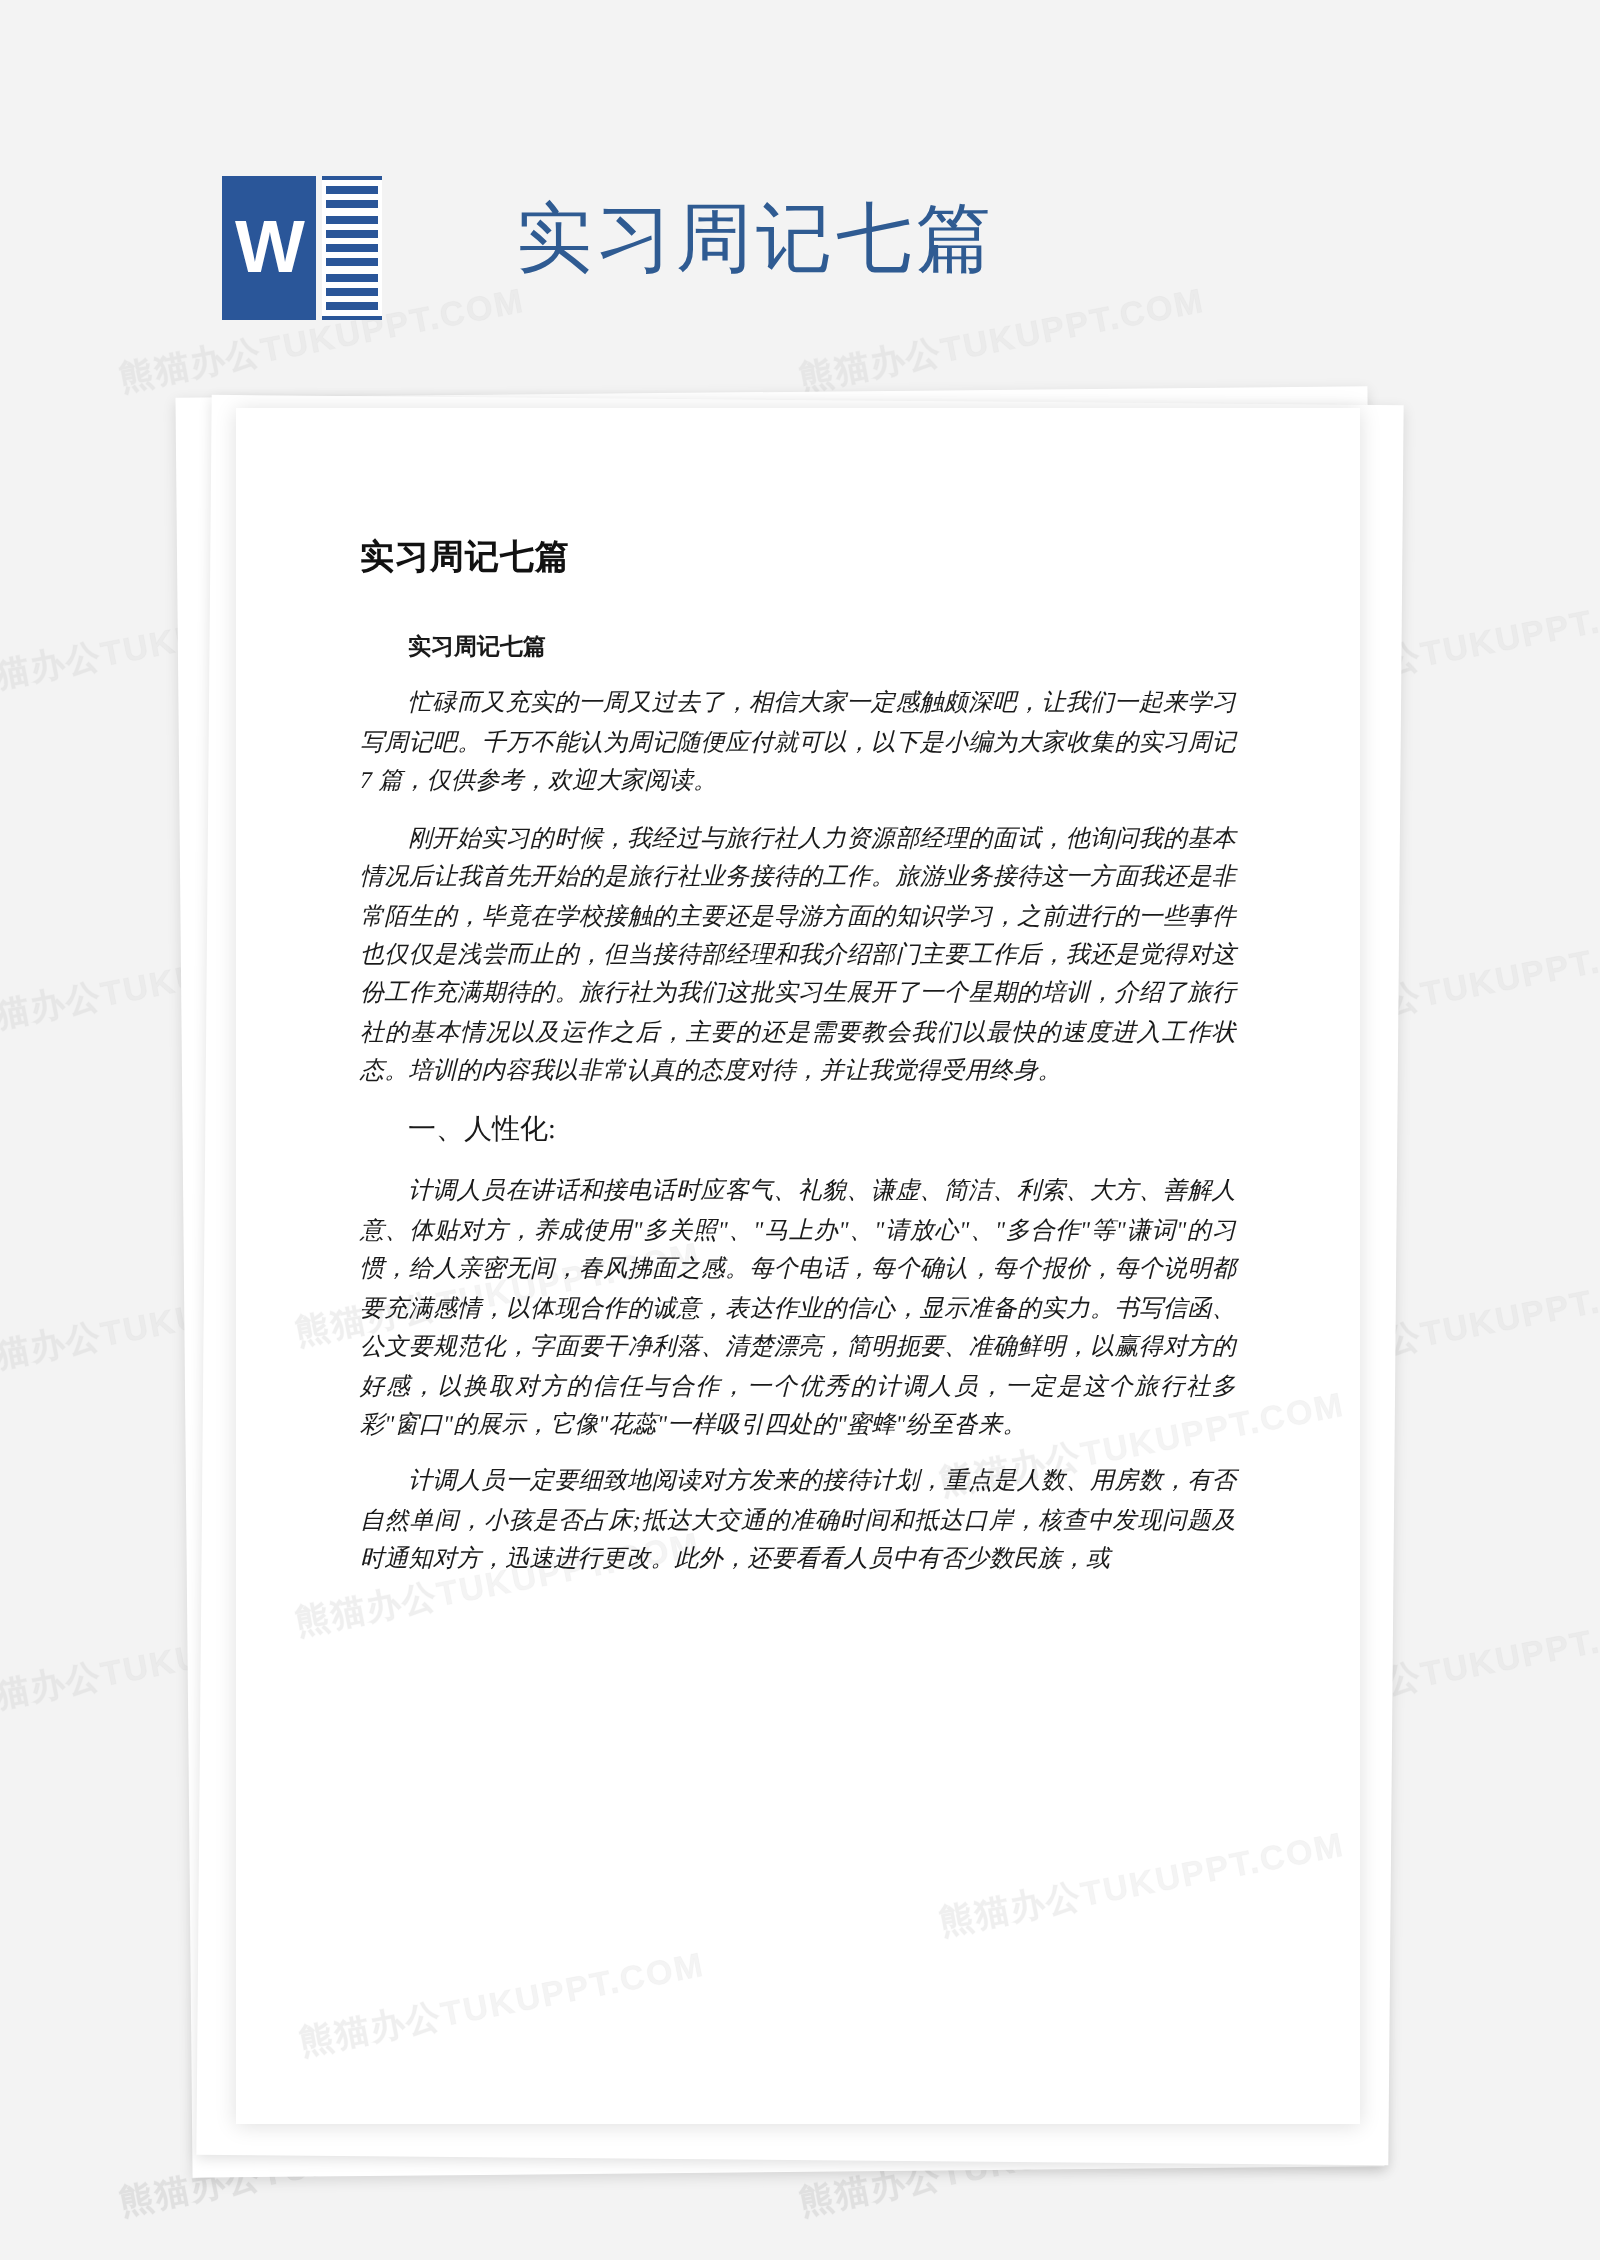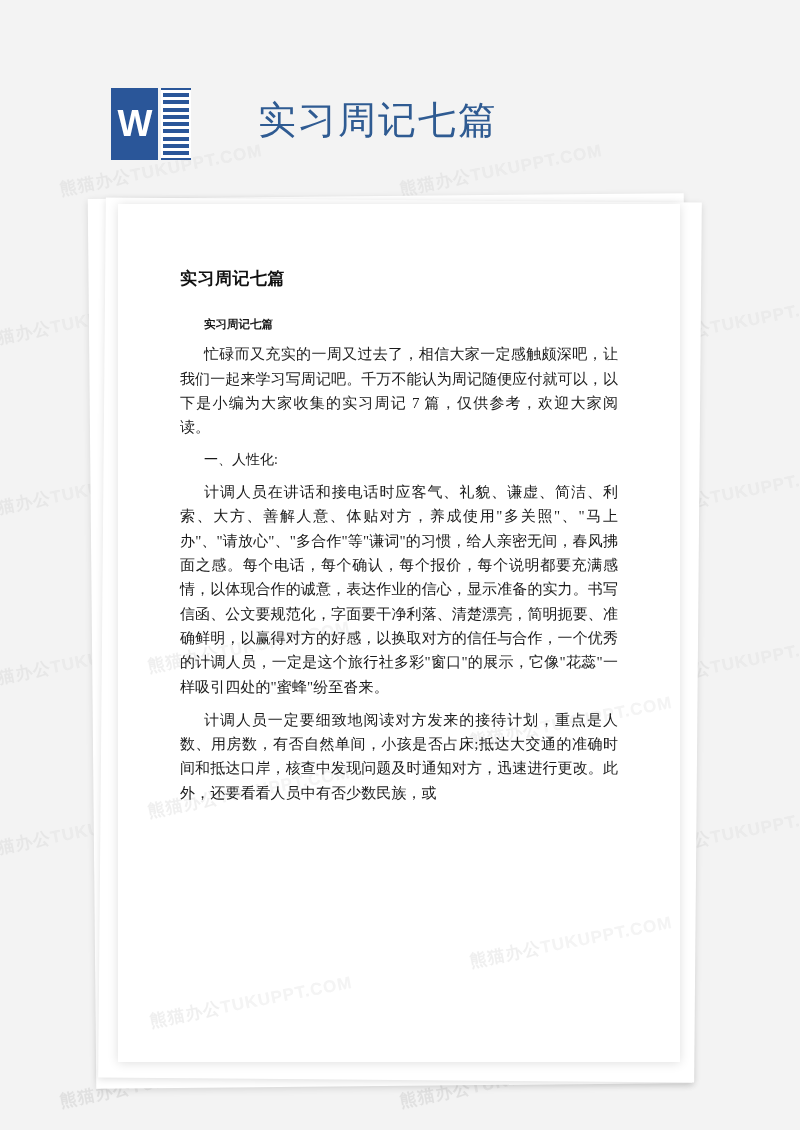--- a/index.html
+++ b/index.html
@@ -168,28 +168,29 @@
   }
   .sub-line {
     font-size: 11.5px;
     font-weight: 700;
     line-height: 1.55;
     margin: 0 0 9px 0;
     text-indent: 24px;
     color: #1a1a1a;
   }
   p.para {
-    font-size: 15px;
+    font-size: 12px;
     line-height: 1.62;
     margin: 0 0 9px 0;
     text-indent: 24px;
     text-align: justify;
     text-justify: inter-ideograph;
     color: #1a1a1a;
     letter-spacing: 0.1px;
+    font-style: italic;
   }
   p.para.bold {
     font-weight: 700;
   }
   p.heading {
     font-size: 14px;
     line-height: 1.62;
     margin: 0 0 9px 0;
     text-indent: 24px;
     color: #1a1a1a;
@@ -249,20 +250,21 @@
   <div class="sheet back2"></div>
   <div class="sheet back1"></div>
   <div class="sheet front"></div>
 </div>
 
 <div class="page-body">
   <div class="page-inner">
     <div class="doc-title">实习周记七篇</div>
     <div class="sub-line">实习周记七篇</div>
     <p class="para">忙碌而又充实的一周又过去了，相信大家一定感触颇深吧，让我们一起来学习写周记吧。千万不能认为周记随便应付就可以，以下是小编为大家收集的实习周记 7 篇，仅供参考，欢迎大家阅读。</p>
+    <p class="para">刚开始实习的时候，我经过与旅行社人力资源部经理的面试，他询问我的基本情况后让我首先开始的是旅行社业务接待的工作。旅游业务接待这一方面我还是非常陌生的，毕竟在学校接触的主要还是导游方面的知识学习，之前进行的一些事件也仅仅是浅尝而止的，但当接待部经理和我介绍部门主要工作后，我还是觉得对这份工作充满期待的。旅行社为我们这批实习生展开了一个星期的培训，介绍了旅行社的基本情况以及运作之后，主要的还是需要教会我们以最快的速度进入工作状态。培训的内容我以非常认真的态度对待，并让我觉得受用终身。</p>
     <p class="heading">一、人性化:</p>
     <p class="para">计调人员在讲话和接电话时应客气、礼貌、谦虚、简洁、利索、大方、善解人意、体贴对方，养成使用"多关照"、"马上办"、"请放心"、"多合作"等"谦词"的习惯，给人亲密无间，春风拂面之感。每个电话，每个确认，每个报价，每个说明都要充满感情，以体现合作的诚意，表达作业的信心，显示准备的实力。书写信函、公文要规范化，字面要干净利落、清楚漂亮，简明扼要、准确鲜明，以赢得对方的好感，以换取对方的信任与合作，一个优秀的计调人员，一定是这个旅行社多彩"窗口"的展示，它像"花蕊"一样吸引四处的"蜜蜂"纷至沓来。</p>
     <p class="para">计调人员一定要细致地阅读对方发来的接待计划，重点是人数、用房数，有否自然单间，小孩是否占床;抵达大交通的准确时间和抵达口岸，核查中发现问题及时通知对方，迅速进行更改。此外，还要看看人员中有否少数民族，或</p>
   </div>
 </div>
 
 <div class="wm-fore">
   <div class="wm" style="left:148px; top:655px;">熊猫办公TUKUPPT.COM</div>
   <div class="wm" style="left:148px; top:800px;">熊猫办公TUKUPPT.COM</div>
   <div class="wm" style="left:470px; top:730px;">熊猫办公TUKUPPT.COM</div>

